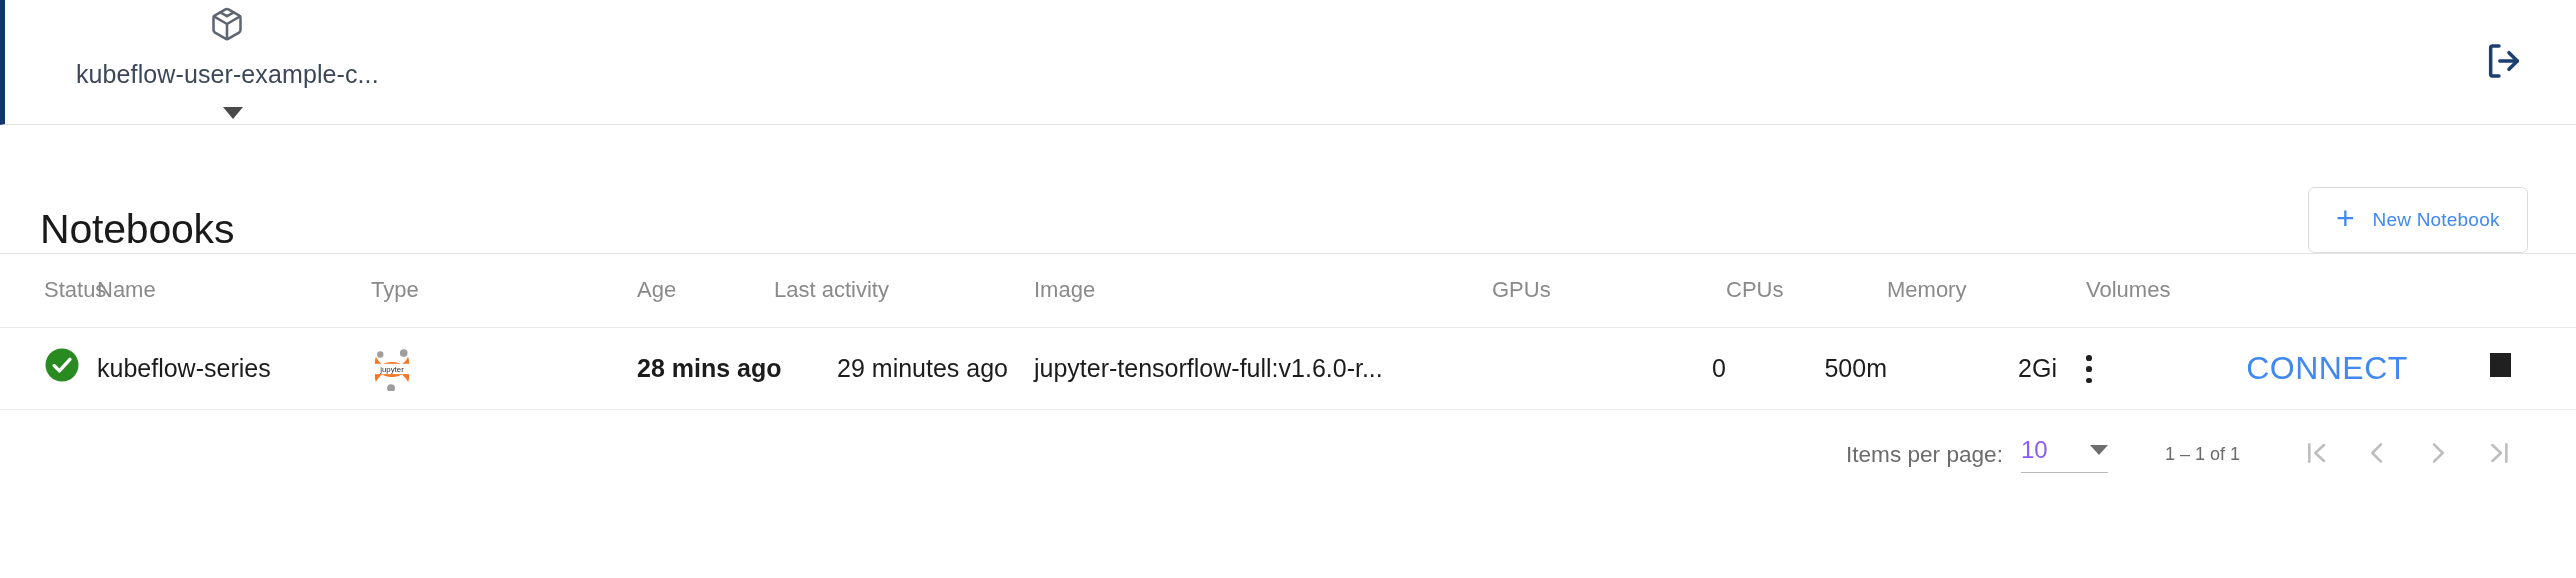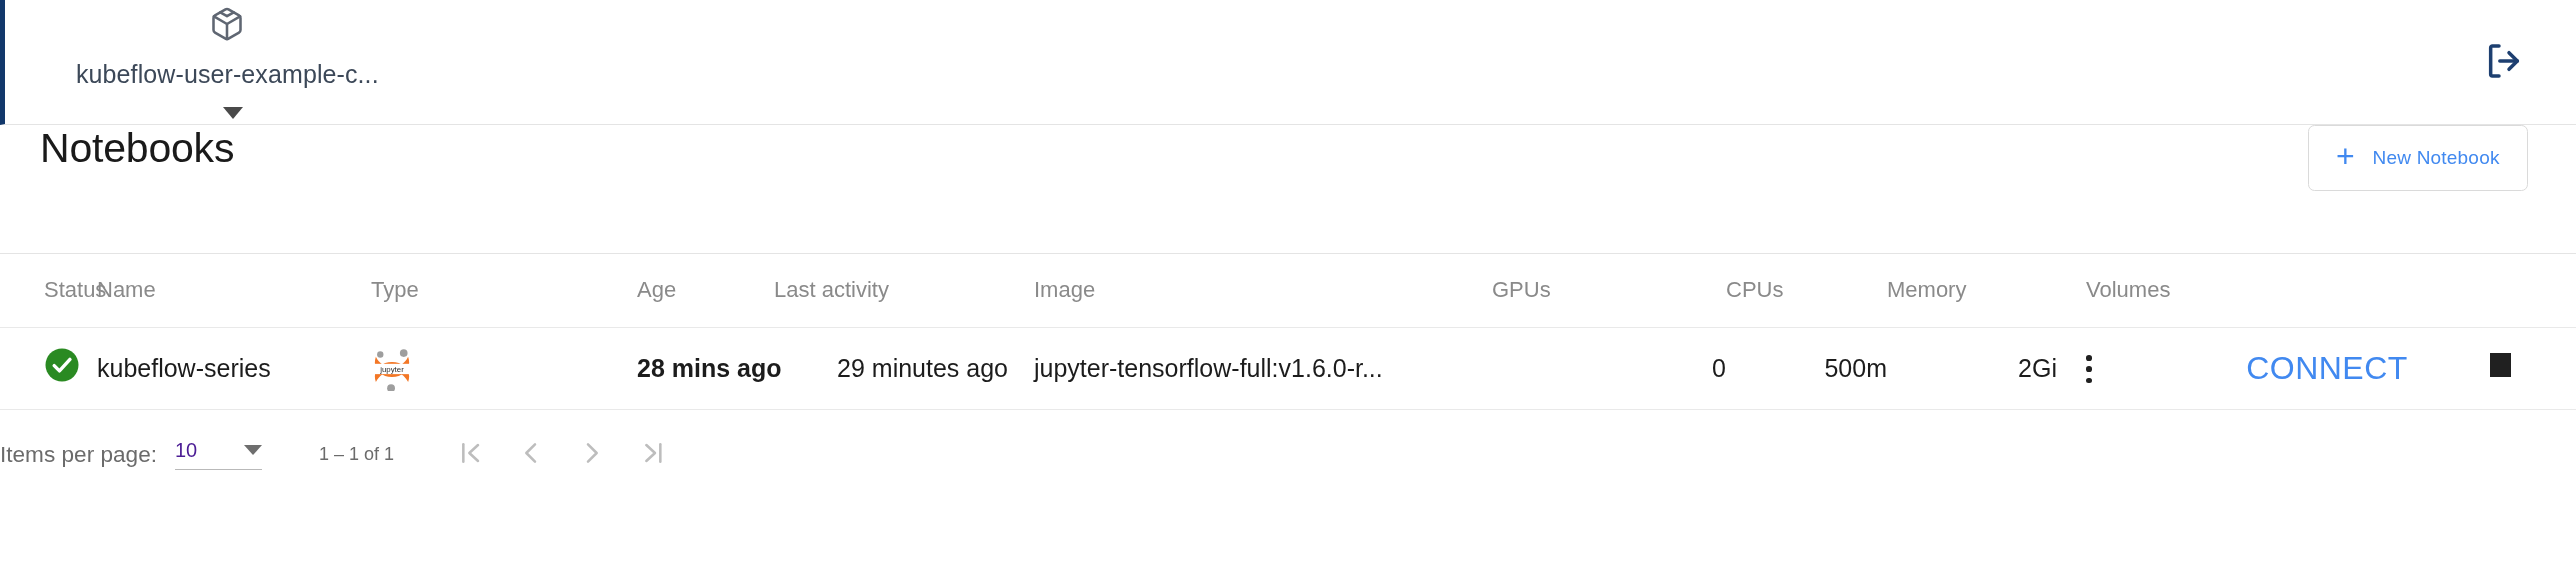--- a/index.html
+++ b/index.html
@@ -57,21 +57,21 @@
     cursor: pointer;
   }
 
   
   .page-header {
     position: relative;
     height: 129px;
     background: #ffffff;
     border-bottom: 0.8px solid #e4e4e4;
     display: flex;
-    align-items: flex-start;
+    align-items: flex-end;
     justify-content: space-between;
     padding: 0 48px 0 40px;
   }
   .page-title {
     font-size: 41px;
     font-weight: 400;
     color: #1a1a1a;
     letter-spacing: -0.2px;
   }
   .new-btn {
@@ -167,20 +167,21 @@
     cursor: pointer;
     text-decoration: none;
   }
   .icon-btn { cursor: pointer; display:inline-flex; align-items:center; justify-content:center; }
   .stop-square { width: 21px; height: 24px; background:#202020; display:block; }
 
   
   .paginator {
     display: flex;
     align-items: center;
+    justify-content: flex-end;
     height: 90px;
     padding-right: 47px;
     background: #ffffff;
     gap: 0;
   }
   .ipp-label {
     font-size: 22.6px;
     color: #6b6b6b;
     margin-right: 18px;
     white-space: nowrap;
@@ -189,21 +190,21 @@
     position: relative;
     display: flex;
     align-items: center;
     justify-content: space-between;
     width: 87px;
     border-bottom: 0.8px solid #b9b9b9;
     padding-bottom: 7.3px;
     cursor: pointer;
     margin-right: 57px;
   }
-  .ipp-value { font-size: 20px; color: #4c1d95; }
+  .ipp-value { font-size: 24px; color: #8b5cf6; }
   .ipp-caret {
     width: 0; height: 0;
     border-left: 9px solid transparent;
     border-right: 9px solid transparent;
     border-top: 10.5px solid #6e6e6e;
   }
   .range-label {
     font-size: 18px;
     color: #6b6b6b;
     margin-right: 45px;

